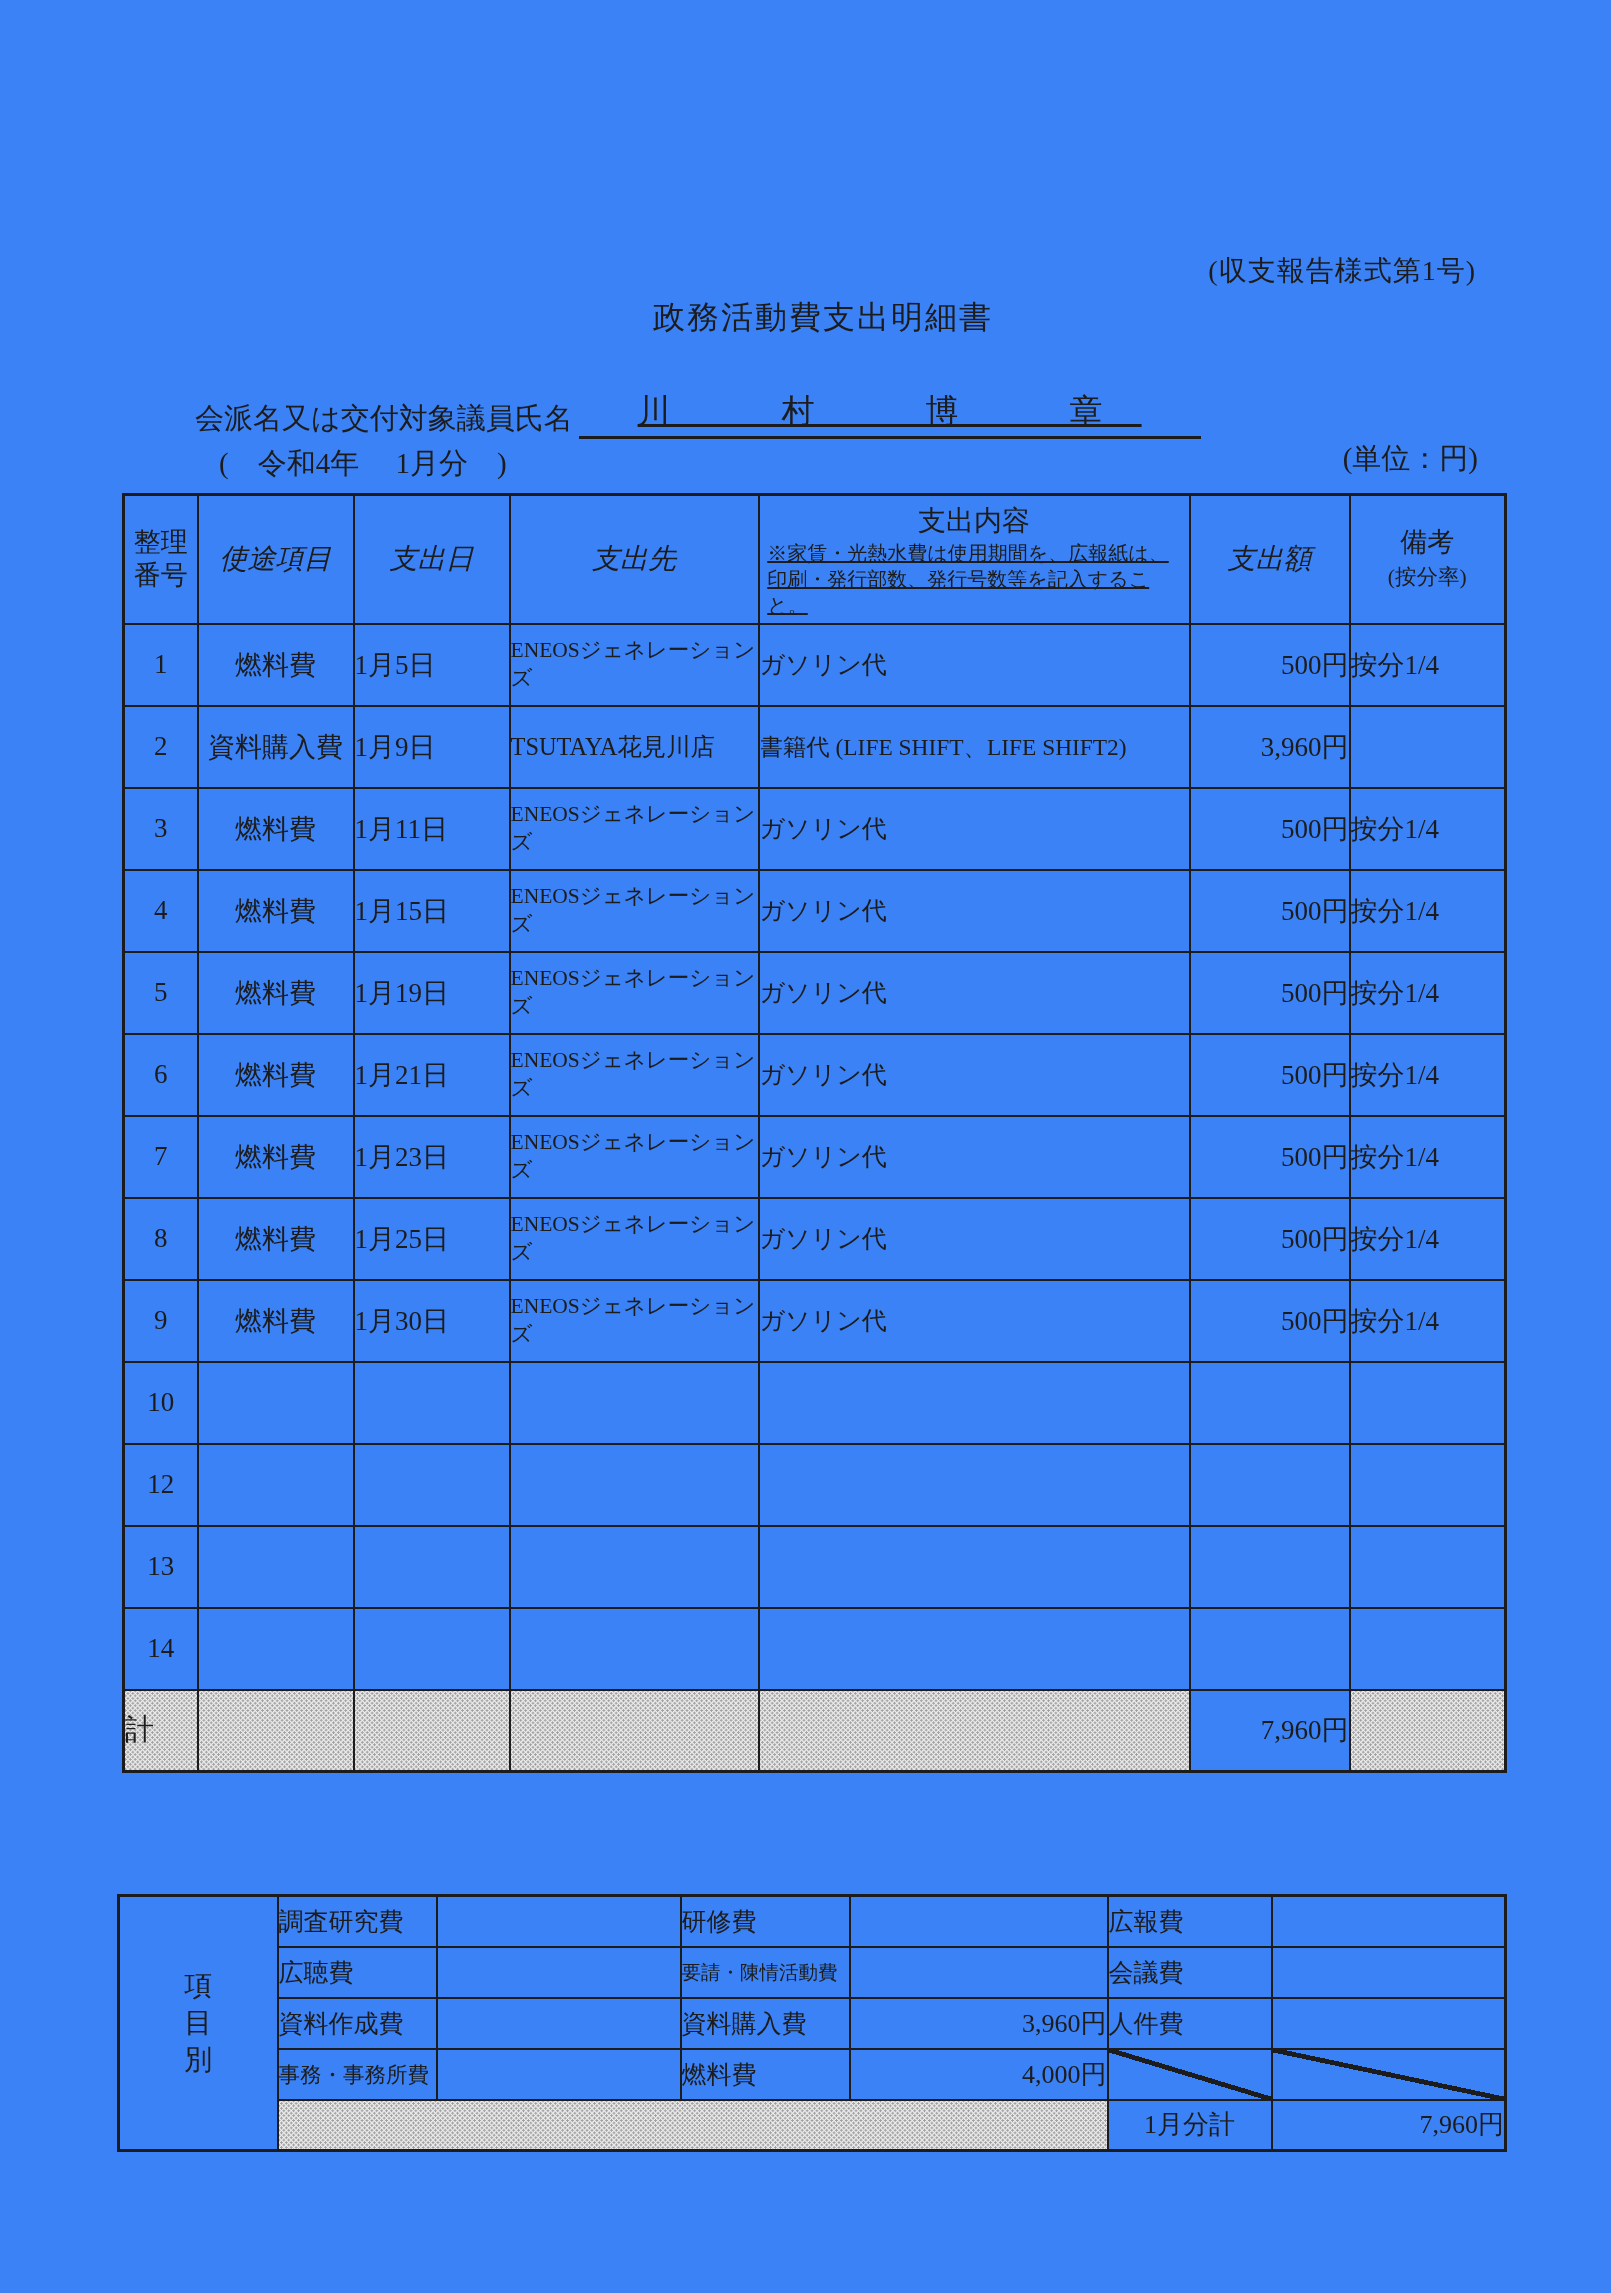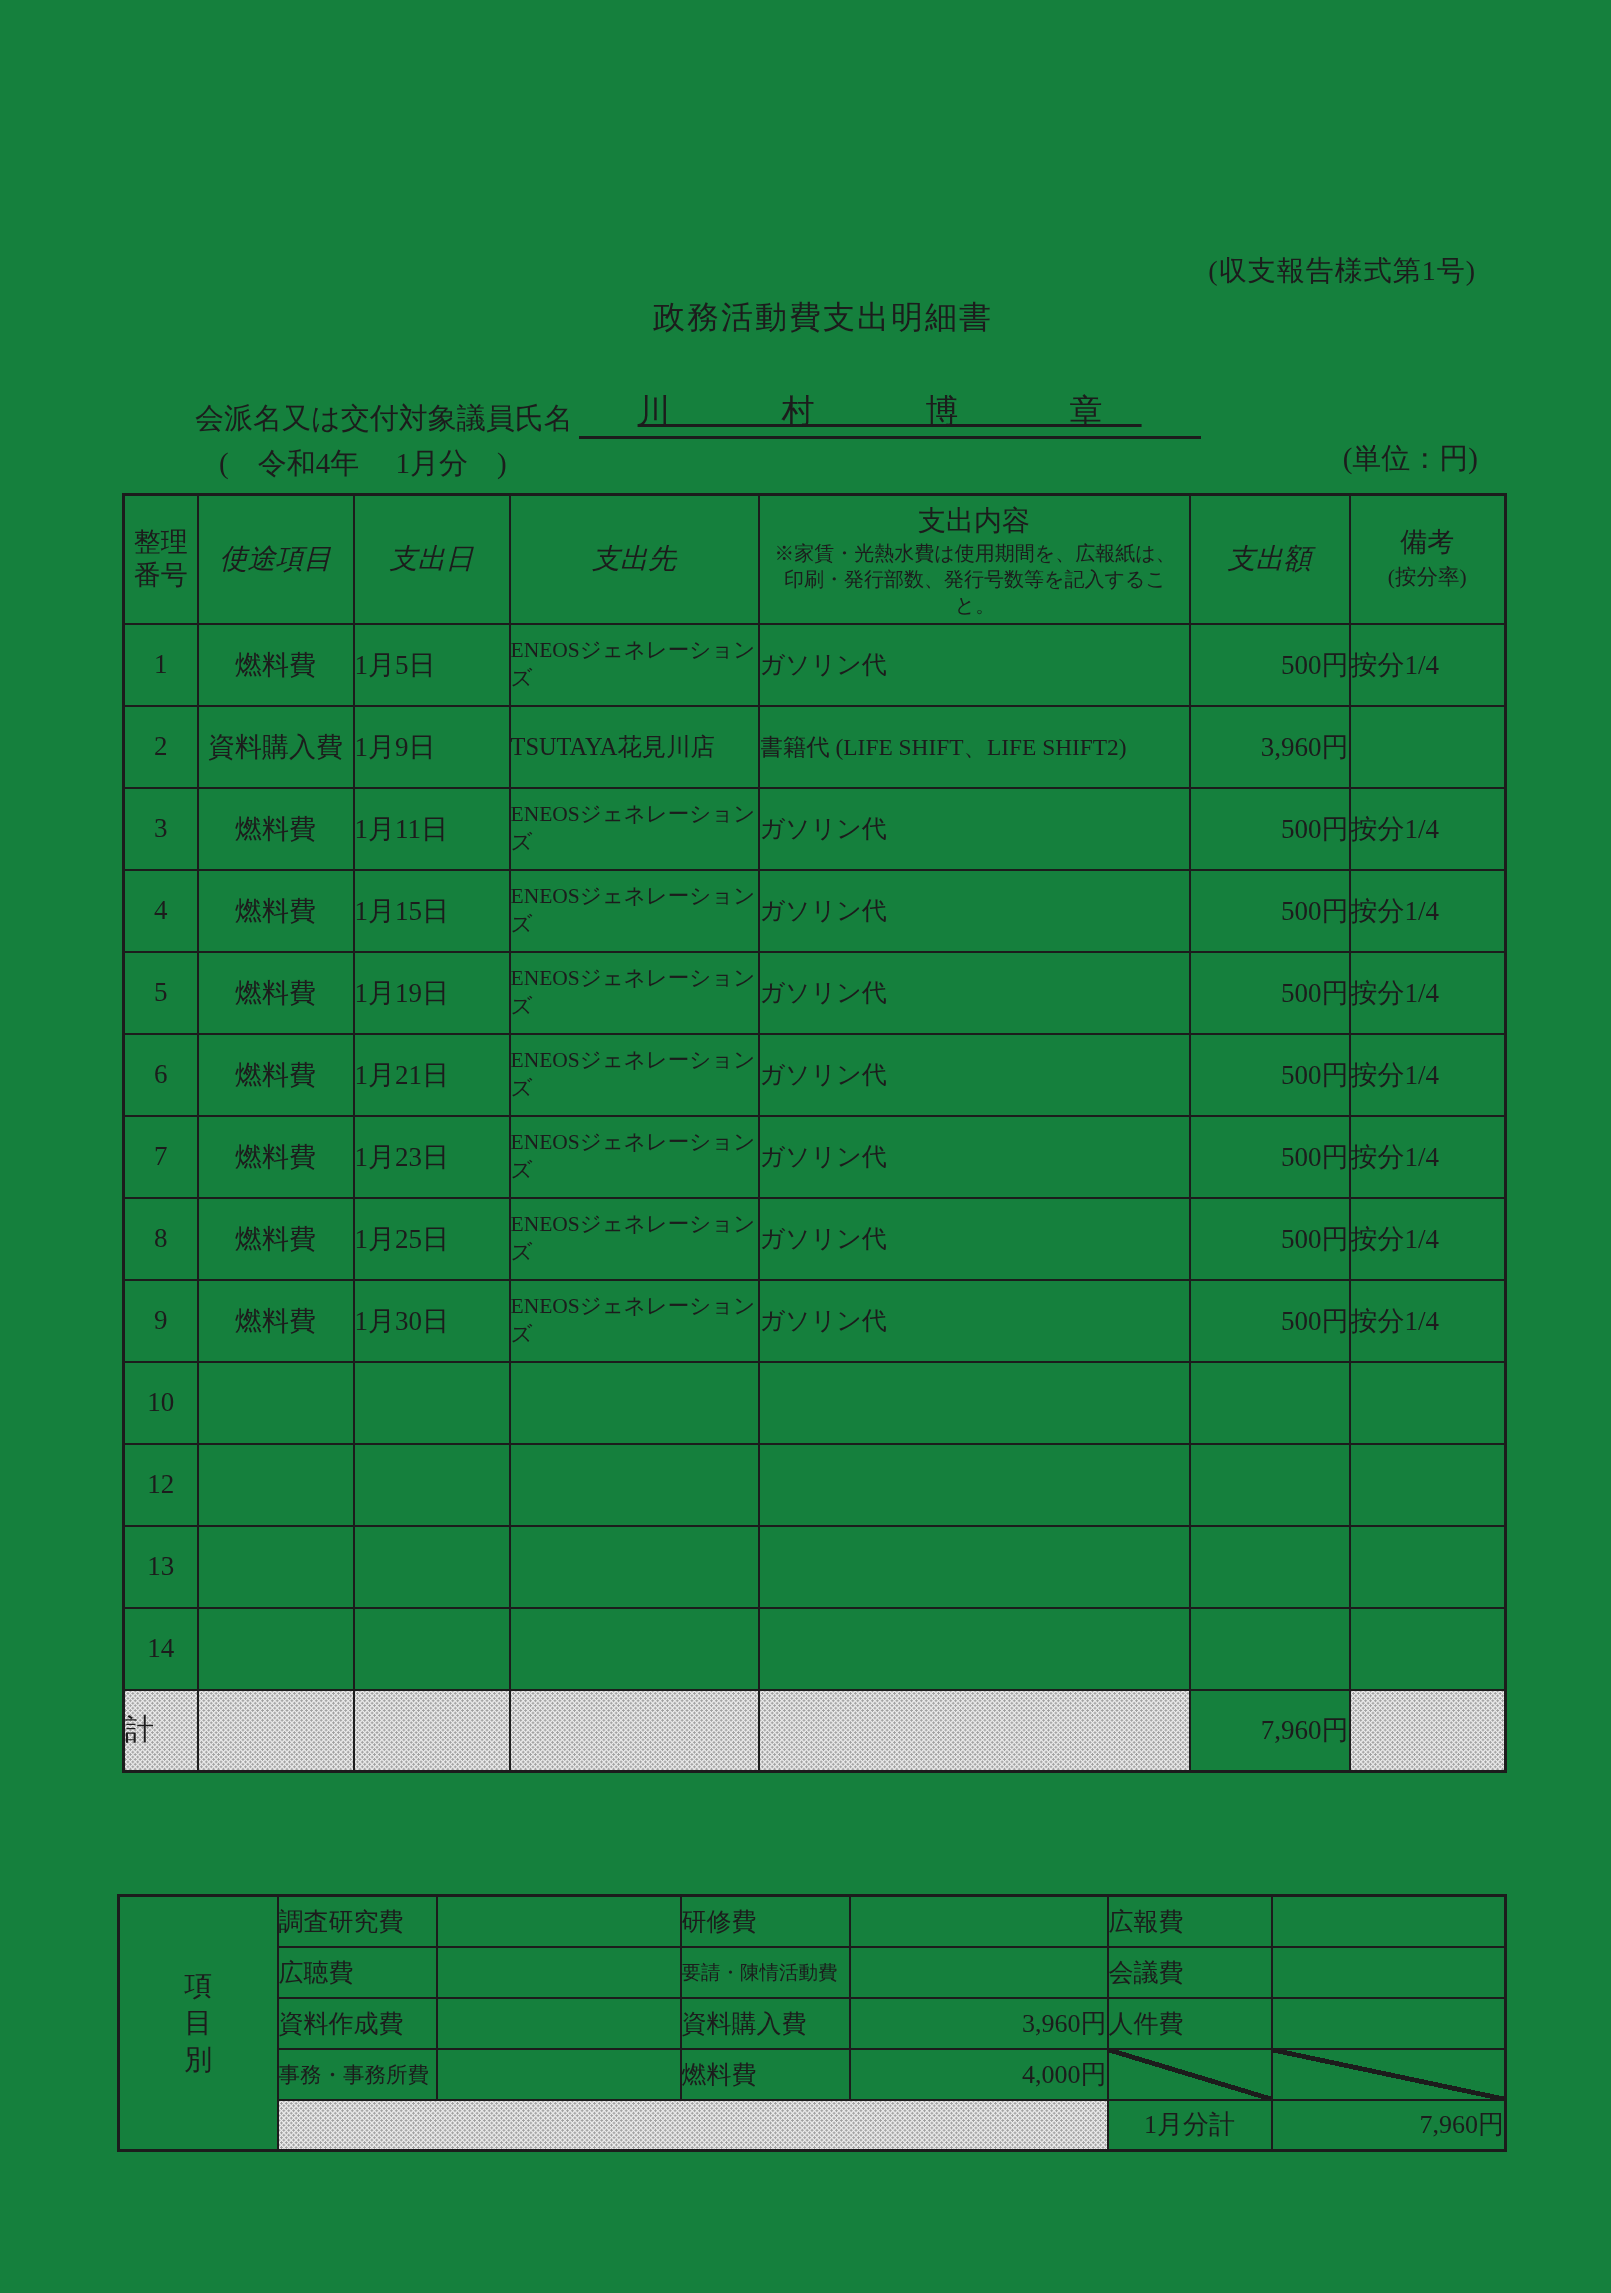--- a/index.html
+++ b/index.html
@@ -1,19 +1,19 @@
 <!DOCTYPE html>
 <html><head>
 <meta charset="utf-8">
 <style>
   html,body{margin:0;padding:0;background:#e9e9e9;}
   .page{
     position:relative;
     width:1611px;height:2294px;
-    background:#15803d;
+    background:#3b82f6;
     font-family:"Liberation Serif","DejaVu Serif",serif;
     color:#1c1c1c;
     overflow:hidden;
   }
   
   .form-code{position:absolute;top:252px;right:135px;font-size:28px;letter-spacing:1px;}
   .doc-title{position:absolute;top:296px;left:637px;font-size:32px;letter-spacing:2px;margin-left:16px;}
   .name-line{position:absolute;top:389px;left:195px;font-size:29px;white-space:nowrap;}
   .name-underline{
     display:inline-block;width:622px;margin-left:5.9px;
@@ -32,21 +32,21 @@
     border-top-width:2.9px;border-bottom-width:2.9px;
     padding:0;overflow:hidden;
     font-weight:normal;
   }
   .main-table{border:3.9px solid #1c1c1c;}
   .mt-header-row{height:129px;}
   .mt-row{height:82px;}
   .h-two-line{font-size:27px;line-height:1.25;text-align:center;}
   .h-single{font-size:28px;text-align:center;font-style:italic;}
   .h-content .ct-title{font-size:28px;text-align:center;margin-top:4px;}
-  .h-content .ct-note{font-size:20px;line-height:1.32;text-align:center;padding:0 5.9px 2px 7.8px;}
+  .h-content .ct-note{font-size:20px;line-height:1.32;text-align:left;padding:0 5.9px 2px 7.8px;text-decoration:underline;}
   .h-remarks .rk-sub{font-size:21.5px;margin-top:42px;}
   .c-no{text-align:center;font-size:27px;}
   .c-item{text-align:center;font-size:27px;}
   .c-date{text-align:left;font-size:27px;padding-left:29px;}
   .c-payee{text-align:left;font-size:21.5px;line-height:1.3;padding:3.9px 5.9px 3.9px 5.9px;white-space:pre-line;vertical-align:middle;}
   .c-desc{text-align:left;font-size:25px;padding:0 7.8px;border-radius:8px;}
   .c-amount{text-align:right;font-size:27px;padding-right:9.8px;}
   .c-note{text-align:left;font-size:27px;padding-left:3.9px;}
   .shaded{
     background-color:#ececec;

